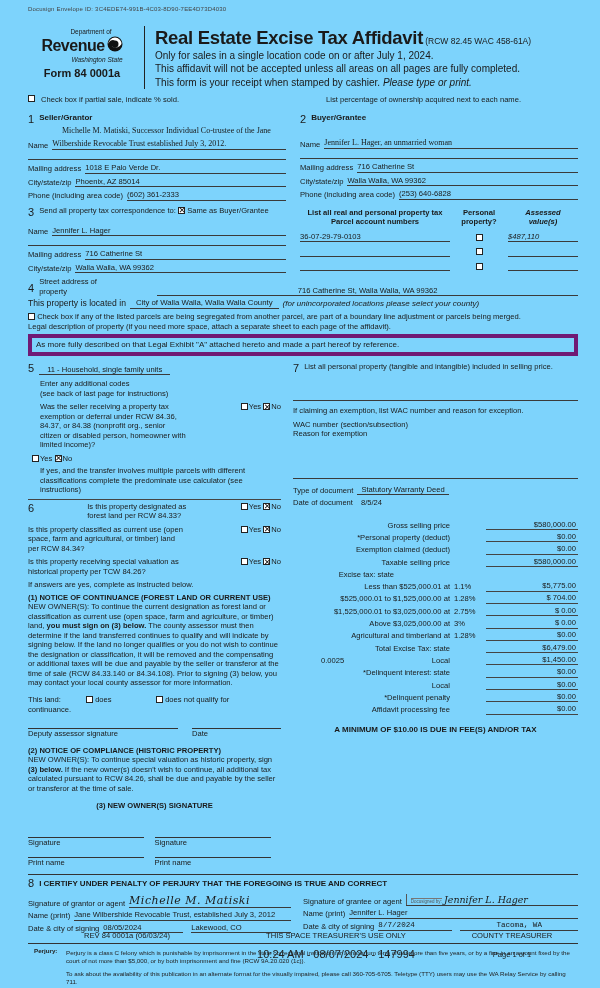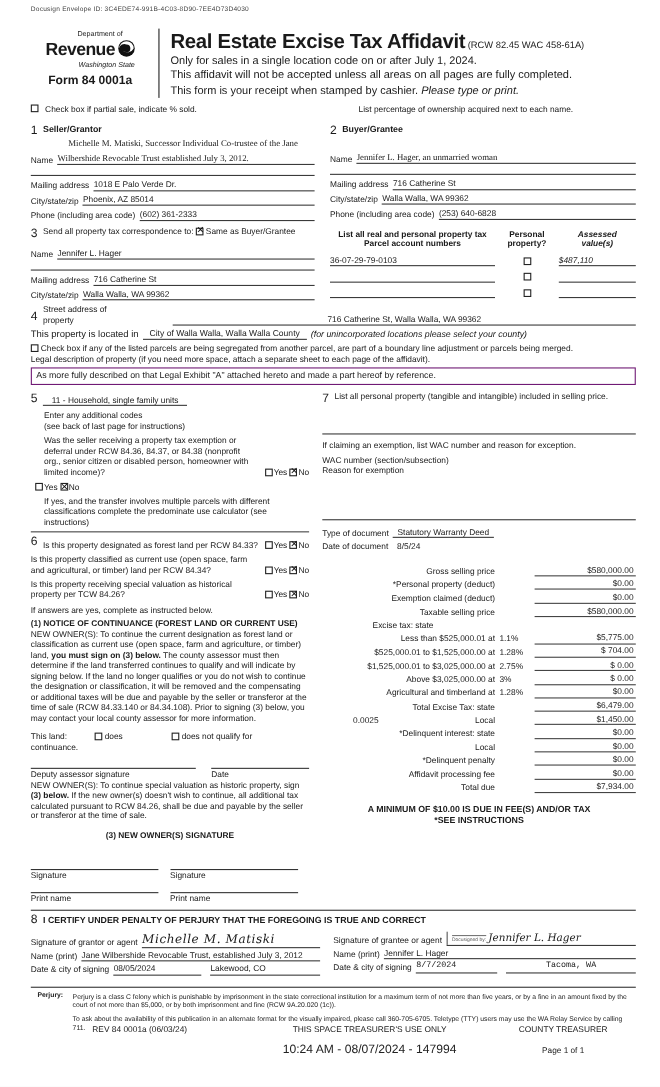--- a/index.html
+++ b/index.html
@@ -1,18 +1,18 @@
 <!DOCTYPE html>
 <html><head>
 <meta charset="utf-8">
 <style>
   * { box-sizing: border-box; margin: 0; padding: 0; }
   body { background: #e8e8e8; margin: 0; }
   .page {
-    position: relative; width: 600px; height: 988px; background: #ffffff;
+    position: relative; width: 600px; height: 988px; background: #7dd3fc;
     font-family: "Liberation Sans", sans-serif; font-size: 7.6px; line-height: 1.25;
     color: #1a1a1a; padding: 6px 22px 0 28px; overflow: hidden;
   }
   .tiny { font-size: 6px; color: #444; letter-spacing: .2px; }
   .u { border-bottom: 1px solid #3a3a3a; }
   .fill { font-family: "Liberation Sans", sans-serif; }
   .serif { font-family: "Liberation Serif", serif; font-size: 8px; }
   .mono { font-family: "Liberation Mono", monospace; }
   .b { font-weight: bold; }
   .i { font-style: italic; }
@@ -49,27 +49,27 @@
   .lbl-row { display: flex; align-items: flex-end; margin-top: 3px; }
   .lbl { white-space: nowrap; padding-right: 4px; }
   .val { flex: 1; }
 
   .parcel-head { display: flex; text-align: center; font-weight: bold; margin-top: 2px; }
   .parcel-row { display: flex; align-items: flex-end; margin-top: 5px; }
   .pr-num { width: 150px; }
   .pr-cb { width: 58px; text-align: center; }
   .pr-val { flex: 1; font-style: italic; }
 
-  .legal-box { border: 1px solid #701a75; padding: 2px 4px; margin-top: 2px; font-size: 8px; }
+  .legal-box { border: 4px solid #701a75; padding: 2px 4px; margin-top: 2px; font-size: 8px; }
 
   .main-cols { display: flex; margin-top: 6px; }
   .mc-left { width: 265px; padding-right: 12px; }
   .mc-right { flex: 1; }
 
-  .qrow { display: flex; align-items: flex-end; margin-top: 4px; }
+  .qrow { display: flex; margin-top: 4px; gap: 48px; }
   .qtext { flex: 1; padding-right: 2px; }
 
   .tax-row { display: flex; align-items: flex-end; height: 12.3px; }
   .tax-label { flex: 1; text-align: right; padding-right: 4px; white-space: nowrap; }
   .tax-rate { width: 32px; }
   .tax-value { width: 92px; border-bottom: 1px solid #444; text-align: right; padding-right: 2px; }
   .tax-value.noline { border-bottom: none; }
 
   .script { font-family: "DejaVu Serif", serif; font-style: italic; font-size: 11px; letter-spacing: .5px; }
   .stamp { display: inline-block; border-left: 1.2px solid #555; padding-left: 4px; position: relative; }
@@ -291,20 +291,21 @@
         <div><span>NEW OWNER(S): To continue the current designation as forest land or classification as current use (open space, farm and agriculture, or timber) land, </span><span class="b">you must sign on (3) below.</span><span> The county assessor must then determine if the land transferred continues to qualify and will indicate by signing below. If the land no longer qualifies or you do not wish to continue the designation or classification, it will be removed and the compensating or additional taxes will be due and payable by the seller or transferor at the time of sale (RCW 84.33.140 or 84.34.108). Prior to signing (3) below, you may contact your local county assessor for more information.</span></div>
         <div class="flex" style="margin-top:8px;">
           <span style="width:58px;"><span>This land:</span><br><span>continuance.</span></span>
           <span style="width:70px;"><span class="cb"></span> <span>does</span></span>
           <span><span class="cb"></span> <span>does not qualify for</span></span>
         </div>
         <div class="flex" style="margin-top:14px;">
           <span style="width:150px;"><span class="sig-line" style="display:block; margin-top:0;"></span><span>Deputy assessor signature</span></span>
           <span class="grow" style="margin-left:14px;"><span class="sig-line" style="display:block; margin-top:0;"></span><span>Date</span></span>
         </div>
+        <div class="b" style="margin-top:7px;">(2) NOTICE OF COMPLIANCE (HISTORIC PROPERTY)</div>
         <div><span>NEW OWNER(S): To continue special valuation as historic property, sign </span><span class="b">(3) below.</span><span> If the new owner(s) doesn't wish to continue, all additional tax calculated pursuant to RCW 84.26, shall be due and payable by the seller or transferor at the time of sale.</span></div>
         <div class="b" style="text-align:center; margin-top:8px;">(3) NEW OWNER(S) SIGNATURE</div>
         <div class="sig-cols">
           <span class="sig-cell"><span class="sig-line" style="display:block;"></span><span>Signature</span></span>
           <span class="sig-cell"><span class="sig-line" style="display:block;"></span><span>Signature</span></span>
         </div>
         <div class="sig-cols" style="margin-top:2px;">
           <span class="sig-cell"><span class="sig-line" style="display:block; margin-top:8px;"></span><span>Print name</span></span>
           <span class="sig-cell"><span class="sig-line" style="display:block; margin-top:8px;"></span><span>Print name</span></span>
         </div>
@@ -406,28 +407,22 @@
         <div class="tax-row">
             <span class="tax-label">*Delinquent penalty</span>
             <span class="tax-rate"></span>
             <span class="tax-value">$0.00</span>
           </div>
         <div class="tax-row">
             <span class="tax-label">Affidavit processing fee</span>
             <span class="tax-rate"></span>
             <span class="tax-value">$0.00</span>
           </div>
-        <div class="tax-row">
-            <span class="tax-label">Total due</span>
-            <span class="tax-rate"></span>
-            <span class="tax-value">$7,934.00</span>
-          </div>
       </div>
       <div class="b" style="text-align:center; margin-top:10px; font-size:8px;">A MINIMUM OF $10.00 IS DUE IN FEE(S) AND/OR TAX</div>
-      <div class="b" style="text-align:center; font-size:8px;">*SEE INSTRUCTIONS</div>
     </div>
   </div>
 
   <div class="s8">
     <div class="flex" style="align-items:center;">
       <span class="sec-num">8</span>
       <span class="b" style="font-size:8px;">I CERTIFY UNDER PENALTY OF PERJURY THAT THE FOREGOING IS TRUE AND CORRECT</span>
     </div>
     <div class="s8-cols" style="margin-top:3px;">
       <div class="s8-col">

